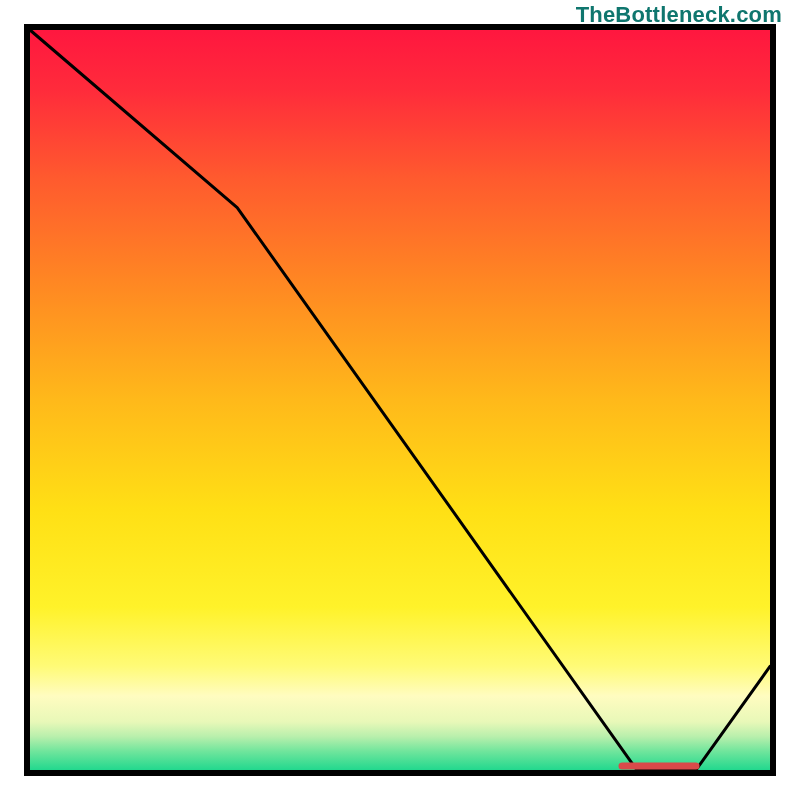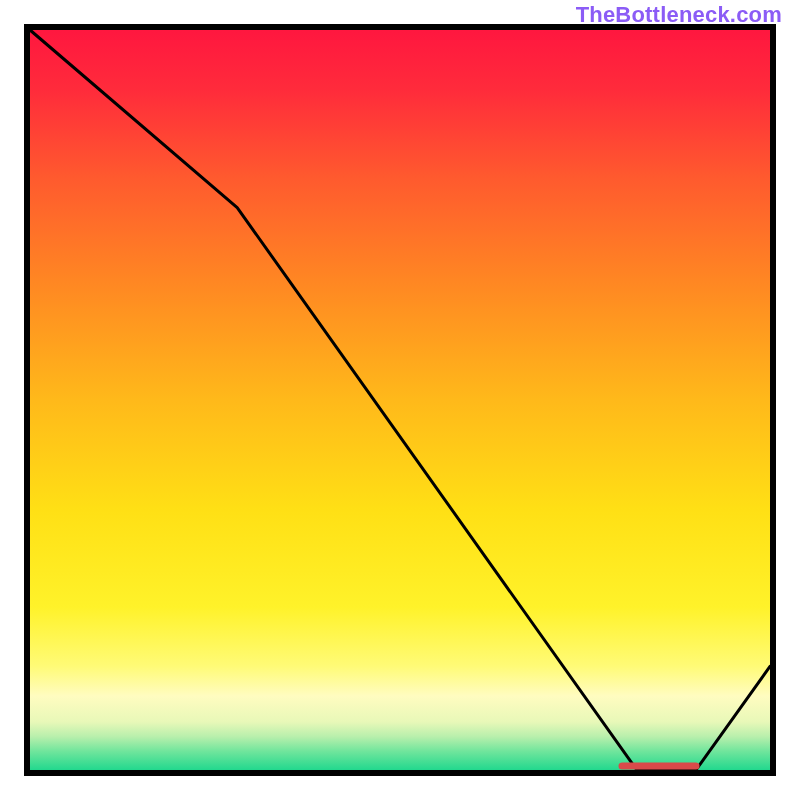--- a/index.html
+++ b/index.html
@@ -14,21 +14,21 @@
     position: relative;
     width: 800px;
     height: 800px;
   }
   .watermark {
     position: absolute;
     top: 2px;
     right: 18px;
     font-size: 22px;
     font-weight: bold;
-    color: #8b5cf6;
+    color: #0f766e;
     letter-spacing: 0.2px;
   }
   svg {
     display: block;
   }
 </style>
 </head>
 <body>
 
 <div class="container">

